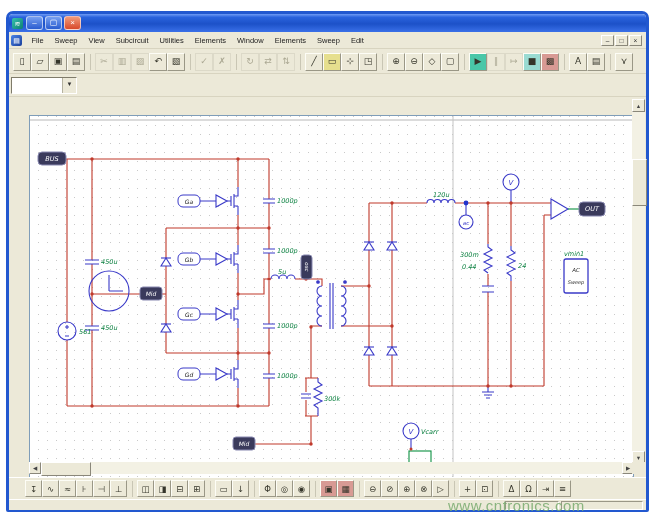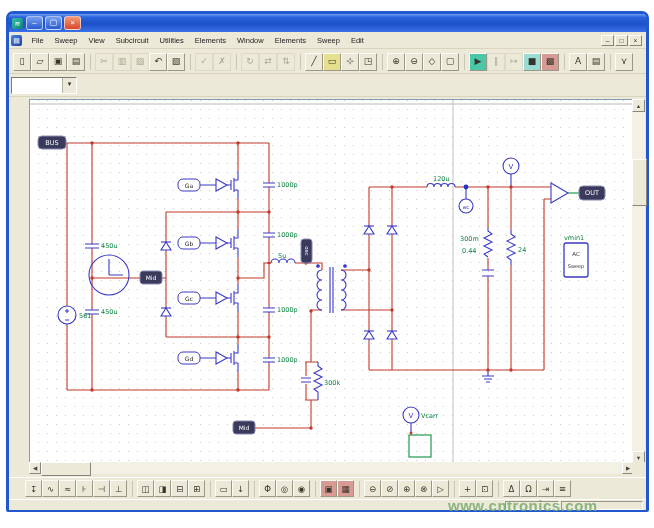--- a/index.html
+++ b/index.html
@@ -46,38 +46,38 @@
   .tsep{width:5px;height:16px;flex:0 0 auto;border-right:1px solid #c9c6b4;margin-right:4px;}
   
   .comborow{position:absolute;left:0;top:60px;width:637px;height:22px;background:#ECE9D8;
             display:flex;align-items:center;border-bottom:1px solid #d8d4c0;}
   .combo{margin-left:2px;width:64px;height:15px;background:#fff;border:1px solid;
          border-color:#7f7b6a #fff #fff #7f7b6a;display:flex;}
   .combo .cval{flex:1;font-size:7px;}
   .combo .carr{width:13px;background:#ECE9D8;border-left:1px solid #b5b2a0;font-size:6px;
                line-height:13px;text-align:center;color:#333;}
   
-  .canvas{position:absolute;left:20px;top:85px;width:603px;height:363px;background:#fff;
+  .canvas{position:absolute;left:20px;top:101px;width:603px;height:363px;background:#fff;
           border:1px solid #7f9db9;box-sizing:content-box;
           background-image:radial-gradient(circle,#c9c9c9 0.7px,rgba(0,0,0,0) 0.8px);
-          background-size:9px 9px;background-position:4px 5px;overflow:hidden;}
+          background-size:9px 9px;background-position:4px 5px;overflow:hidden;font-style:italic;}
   .canvas svg{position:absolute;left:0;top:0;}
   
   .vscroll{position:absolute;left:623px;top:85px;width:13px;height:365px;background:#f3f1e4;}
   .hscroll{position:absolute;left:20px;top:448px;width:605px;height:12px;background:#f3f1e4;}
   .sbtn{position:absolute;background:#ECE9D8;border:1px solid;border-color:#fff #8a877a #8a877a #fff;
         font-size:5.5px;text-align:center;color:#444;padding:0;}
   .thumb{position:absolute;background:#ECE9D8;border:1px solid;border-color:#fff #8a877a #8a877a #fff;}
   .corner{position:absolute;left:623px;top:448px;width:13px;height:12px;background:#ECE9D8;}
   
   .statusbar{position:absolute;left:0;top:485px;width:637px;height:10px;background:#ECE9D8;
              border-top:1px solid #fff;}
   .sseg{position:absolute;top:1px;height:7px;border:1px solid;border-color:#9a9786 #fff #fff #9a9786;}
   .watermark{position:absolute;left:448px;top:497px;font-size:15px;color:rgba(120,170,110,0.85);
-             letter-spacing:0.5px;z-index:50;font-weight:bold;}
+             letter-spacing:0.5px;z-index:50;}
   
   .sv{font-family:"DejaVu Sans",sans-serif;}
 </style>
 </head>
 <body>
 
 <div class="window">
 
   <div class="titlebar">
     <div class="appicon">≋</div>

